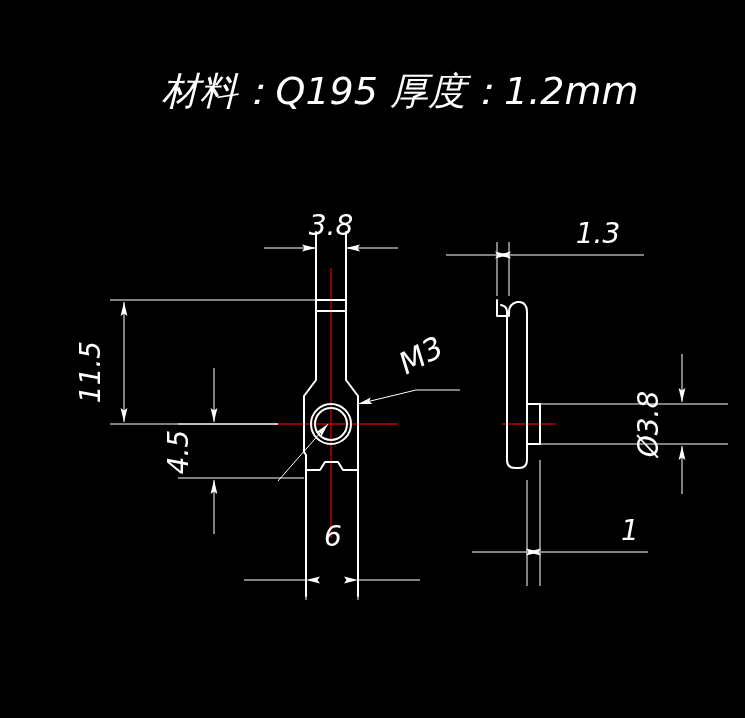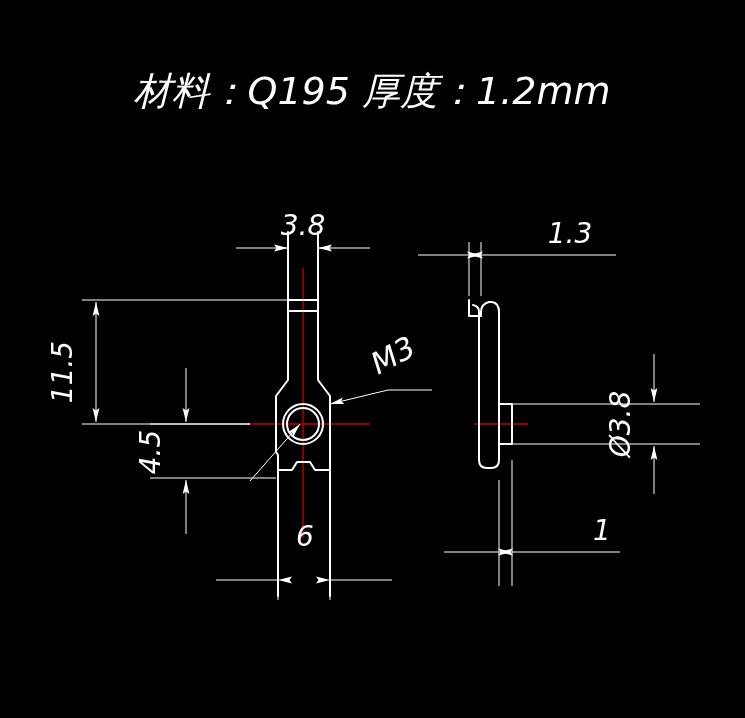--- a/index.html
+++ b/index.html
@@ -12,20 +12,21 @@
     width: 745px;
     height: 718px;
     overflow: hidden;
     font-family: "DejaVu Sans", sans-serif;
   }
   #cad-canvas {
     position: relative;
     width: 631px;
     height: 718px;
     background: #000000;
+    padding-left: 28px;
   }
   #cad-svg {
     display: block;
     width: 745px;
     height: 718px;
   }
   .txt {
     font-family: "DejaVu Sans", sans-serif;
     font-style: italic;
     fill: #ffffff;

